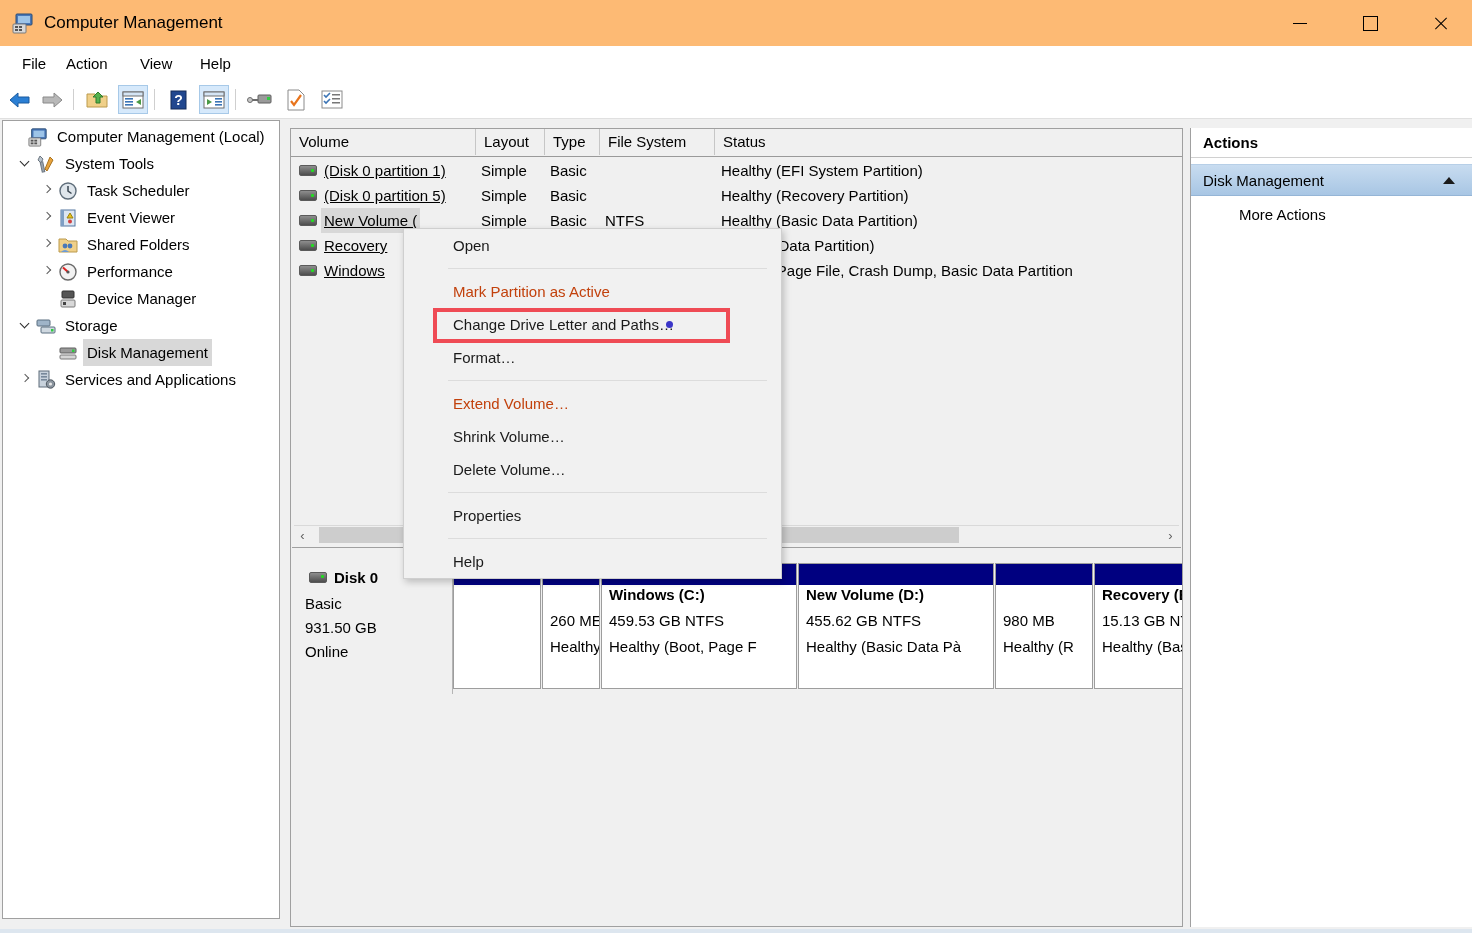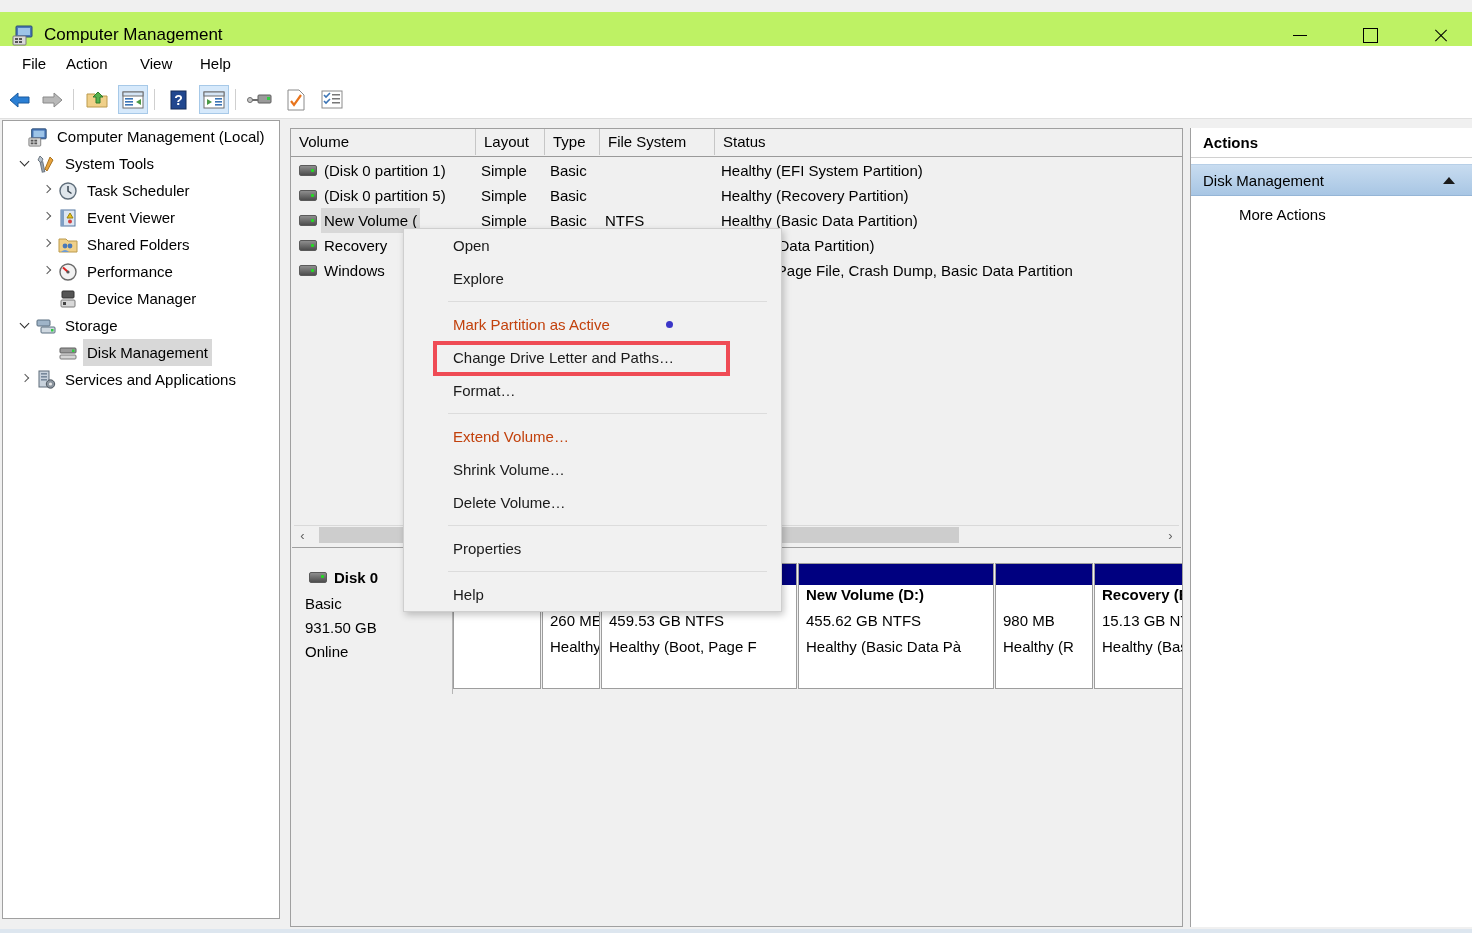--- a/index.html
+++ b/index.html
@@ -6,21 +6,21 @@
   html,body{margin:0;padding:0;}
   body{
     width:1472px;height:933px;overflow:hidden;
     font-family:"Liberation Sans","DejaVu Sans",sans-serif;
     font-size:15px;color:#000;background:#ffffff;
     -webkit-font-smoothing:antialiased;
   }
   #app{position:relative;width:1472px;height:933px;background:#f0f0f0;}
 
   
-  .titlebar{position:absolute;left:0;top:12px;width:1472px;height:46px;background:#bef264;}
+  .titlebar{position:absolute;left:0;top:0;width:1472px;height:46px;background:#fdba74;}
   .title-icon{position:absolute;left:12px;top:12px;width:22px;height:22px;}
   .title-text{position:absolute;left:44px;top:12px;font-size:17px;color:#000;line-height:22px;white-space:nowrap;}
   .winbtn{position:absolute;top:0;width:46px;height:46px;display:flex;align-items:center;justify-content:center;}
   .btn-min{left:1277px;}
   .btn-max{left:1347px;}
   .btn-close{left:1417px;}
   .glyph-min{width:14px;height:1px;background:#000;}
   .glyph-max{width:13px;height:13px;border:1px solid #000;}
   .glyph-close{position:relative;width:15px;height:15px;}
   .glyph-close:before,.glyph-close:after{content:"";position:absolute;left:0;top:7px;width:16px;height:1px;background:#000;}
@@ -51,21 +51,21 @@
   .chev.down:after{content:"";position:absolute;left:4px;top:8px;width:6px;height:6px;border-right:1.8px solid #2b2b2b;border-bottom:1.8px solid #2b2b2b;transform:rotate(45deg);}
   .ticon{width:22px;height:22px;flex:0 0 22px;margin-right:4px;display:flex;align-items:center;justify-content:center;}
 
   
   .vl-head{position:absolute;left:0;top:0;width:891px;height:27px;background:#f0f0f0;border-bottom:1px solid #9a9a9a;}
   .vl-th{position:absolute;top:0;height:26px;line-height:26px;font-size:15px;color:#000;padding-left:8px;box-sizing:border-box;border-right:1px solid #c6c6c6;overflow:hidden;white-space:nowrap;}
   .vrow{position:absolute;left:0;height:25px;width:891px;font-size:15px;color:#000;white-space:nowrap;}
   .vcell{position:absolute;top:0;height:25px;line-height:25px;white-space:nowrap;overflow:hidden;}
   .vol-name-wrap{display:inline-flex;align-items:center;height:25px;}
   .vol-name-wrap.sel .vtext{background:#d8d8d8;}
-  .vtext{padding:0 3px;line-height:25px;}
+  .vtext{padding:0 3px;line-height:25px;text-decoration:underline;}
   .diskglyph{width:18px;height:11px;flex:0 0 18px;margin-right:4px;border-radius:2px;background:linear-gradient(#8e8e8e,#4d4d4d);position:relative;border:1px solid #5a5a5a;box-sizing:border-box;}
   .diskglyph:after{content:"";position:absolute;right:2px;top:3px;width:3px;height:3px;background:#22dd22;border-radius:1px;}
 
   
   .hscroll{position:absolute;left:3px;top:396px;width:885px;height:18px;background:#f0f0f0;border-top:1px solid #d9d9d9;}
   .hs-arrow{position:absolute;top:0;width:17px;height:18px;display:flex;align-items:center;justify-content:center;font-size:13px;color:#606060;}
   .hs-track{position:absolute;left:17px;top:0;right:17px;height:18px;background:#f0f0f0;}
   .hs-thumb{position:absolute;top:1px;height:16px;background:#cdcdcd;}
 
   
@@ -486,21 +486,20 @@
       <span class="tri-up"></span>
     </div>
     <div class="act-item" style="top:72px">
       <span class="act-item-lbl">More Actions</span>
       <span class="tri-right"></span>
     </div>
   </div>
 
   <div class="ctxmenu">
     <div class="ctxitem">Open</div>
-    <div class="ctxitem">Explore</div>
     <div class="ctxsep"></div>
     <div class="ctxitem disabled">Mark Partition as Active</div>
     <div style="position:relative;">
       <div class="ctxitem">Change Drive Letter and Paths…</div>
       <div class="redbox"></div>
     </div>
     <div class="ctxitem">Format…</div>
     <div class="ctxsep"></div>
     <div class="ctxitem disabled">Extend Volume…</div>
     <div class="ctxitem">Shrink Volume…</div>

